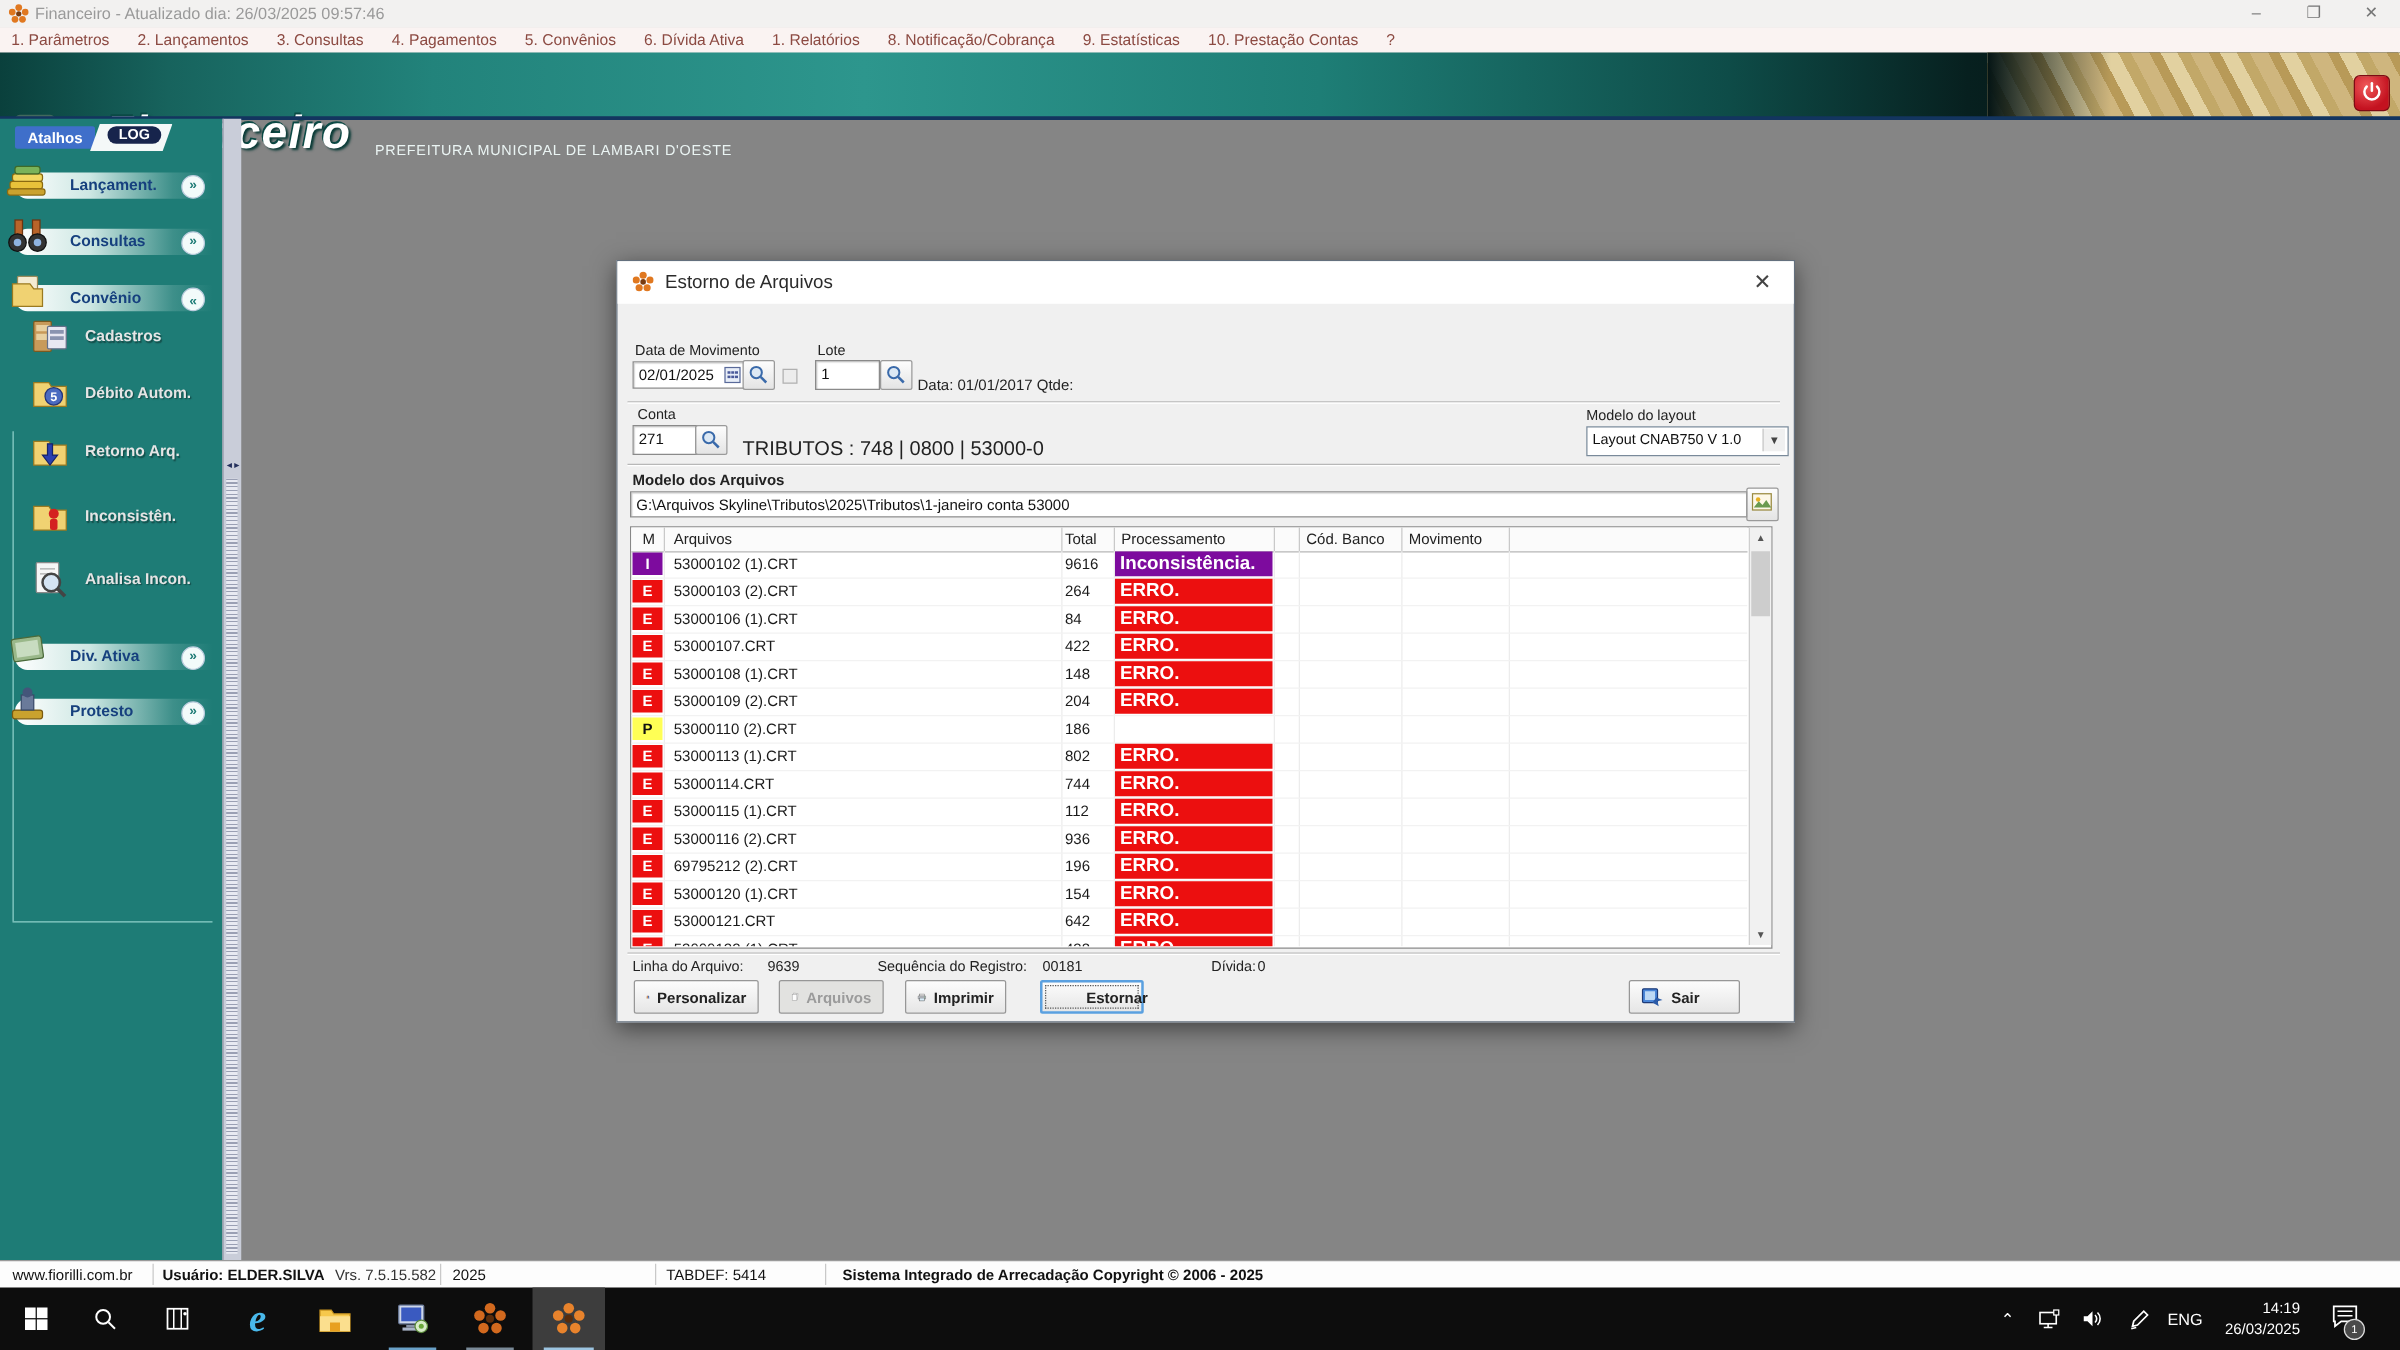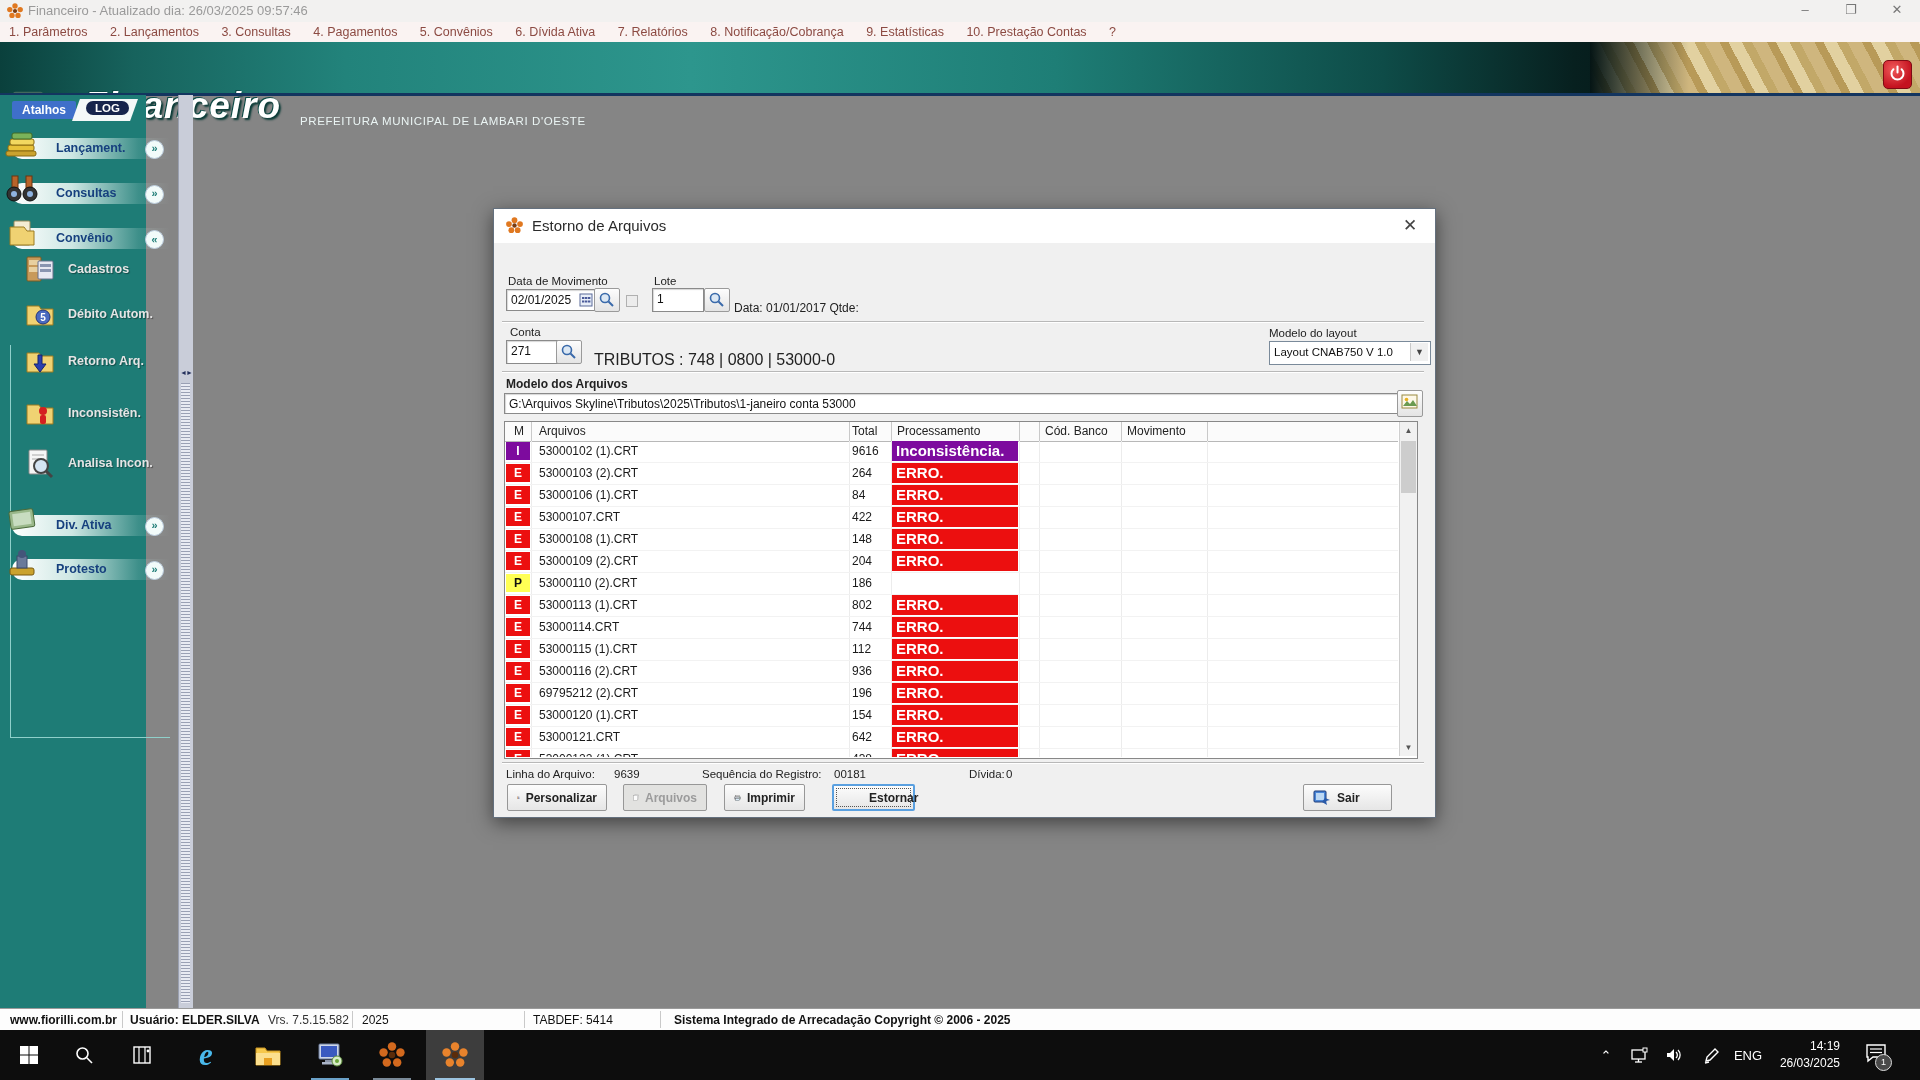--- a/index.html
+++ b/index.html
@@ -25,21 +25,21 @@
   #banner-underline{left:0;top:93px;width:1920px;height:3px;background:#13355f;}
   #applogo{position:absolute;left:84px;top:43px;font-size:37px;font-style:italic;font-weight:bold;color:#fff;
     text-shadow:2px 2px 2px #093a36, -1px -1px 0 #0b4a45;letter-spacing:1px;}
   #banner-sub{position:absolute;left:300px;top:73px;font-size:11.5px;color:#eaf4f3;letter-spacing:.6px;}
   #calcbtn{position:absolute;left:9px;top:49px;width:38px;height:38px;}
   #calc-arrow{position:absolute;left:55px;top:70px;width:0;height:0;border-left:5px solid transparent;border-right:5px solid transparent;border-bottom:6px solid #cfe4e2;}
   #powerbtn{position:absolute;right:8px;top:18px;width:27px;height:27px;border-radius:5px;
     background:radial-gradient(circle at 35% 30%,#f05a5a,#c41220 70%);border:1px solid #7e0a14;}
 
   
-  #sidebar{left:0;top:95px;width:146px;height:913px;background:#1e7c76;}
+  #sidebar{left:0;top:95px;width:178px;height:913px;background:#1e7c76;}
   #sb-tabs{position:absolute;left:0;top:6px;width:178px;height:20px;}
   #tab-atalhos{position:absolute;left:12px;top:0;padding:2px 10px;background:#3f6fca;color:#fff;font-weight:bold;font-size:12px;border-radius:2px;}
   #tab-log-wrap{position:absolute;left:72px;top:-2px;width:66px;height:22px;background:#f4f8f8;
     clip-path:polygon(12% 0,100% 0,88% 100%,0 100%);}
   #tab-log{position:absolute;left:14px;top:2px;padding:1px 9px;background:#17244c;color:#fff;font-weight:bold;font-size:11.5px;border-radius:8px;}
   .sb-pill{position:absolute;left:12px;width:158px;height:21px;border-radius:10px 0 0 10px;
     background:linear-gradient(90deg,#ffffff 0%,#cde7e3 38%,rgba(205,231,227,.18) 80%,rgba(205,231,227,0) 100%);}
   .sb-pill .lbl{position:absolute;left:44px;top:3px;font-size:12.5px;font-weight:bold;color:#16407e;}
   .sb-icon{position:absolute;left:4px;width:36px;height:36px;}
   .sb-chev{position:absolute;right:6px;top:2px;width:17px;height:17px;border-radius:50%;background:#f2fbfa;
@@ -149,21 +149,21 @@
     <div class="winctl" style="right:0">✕</div>
   </div>
 
   <div class="abs" id="menubar">
     <span class="menuitem">1. Parâmetros</span>
     <span class="menuitem">2. Lançamentos</span>
     <span class="menuitem">3. Consultas</span>
     <span class="menuitem">4. Pagamentos</span>
     <span class="menuitem">5. Convênios</span>
     <span class="menuitem">6. Dívida Ativa</span>
-    <span class="menuitem">7. Relatórios</span>
+    <span class="menuitem">1. Relatórios</span>
     <span class="menuitem">8. Notificação/Cobrança</span>
     <span class="menuitem">9. Estatísticas</span>
     <span class="menuitem">10. Prestação Contas</span>
     <span class="menuitem">?</span>
   </div>
 
   <div class="abs" id="banner">
     <div id="banner-gold"></div>
     <svg id="calcbtn" viewBox="0 0 22 22">
         <rect x="2" y="1" width="18" height="20" rx="2" fill="#eef6ee" stroke="#42695c"></rect>
@@ -542,21 +542,21 @@
       <svg width="18" height="16" viewBox="0 0 18 16">
           <rect x="1" y="1" width="12" height="11" rx="1" fill="#4a86d8" stroke="#1c3a78"></rect>
           <rect x="3" y="3" width="8" height="7" fill="#bcd8f4"></rect>
           <path d="M9 12l5 3-1-4 4-1-5-2z" fill="#2a5aa8"></path>
         </svg>
       <span>Sair</span>
     </div>
   </div>
 
   <div class="abs" id="appstatus">
-    <span class="stseg" style="left:10px;font-weight:bold">www.fiorilli.com.br</span>
+    <span class="stseg" style="left:10px;font-weight:normal">www.fiorilli.com.br</span>
     <div class="stdiv" style="left:122px"></div>
     <span class="stseg" style="left:130px;font-weight:bold">Usuário: ELDER.SILVA</span>
     <span class="stseg" style="left:268px;color:#333">Vrs. 7.5.15.582</span>
     <div class="stdiv" style="left:352px"></div>
     <span class="stseg" style="left:362px">2025</span>
     <div class="stdiv" style="left:524px"></div>
     <span class="stseg" style="left:533px">TABDEF: 5414</span>
     <div class="stdiv" style="left:660px"></div>
     <span class="stseg" style="left:674px;font-weight:bold">Sistema Integrado de Arrecadação Copyright © 2006 - 2025</span>
   </div>

